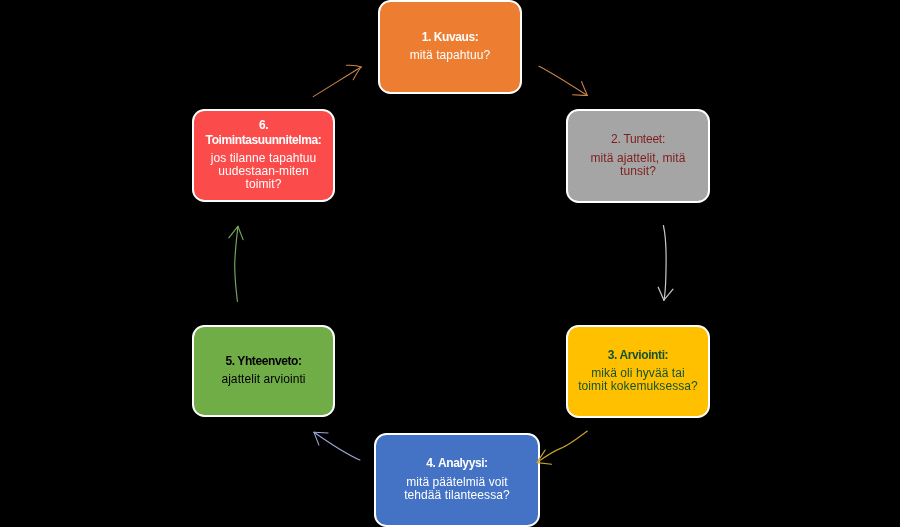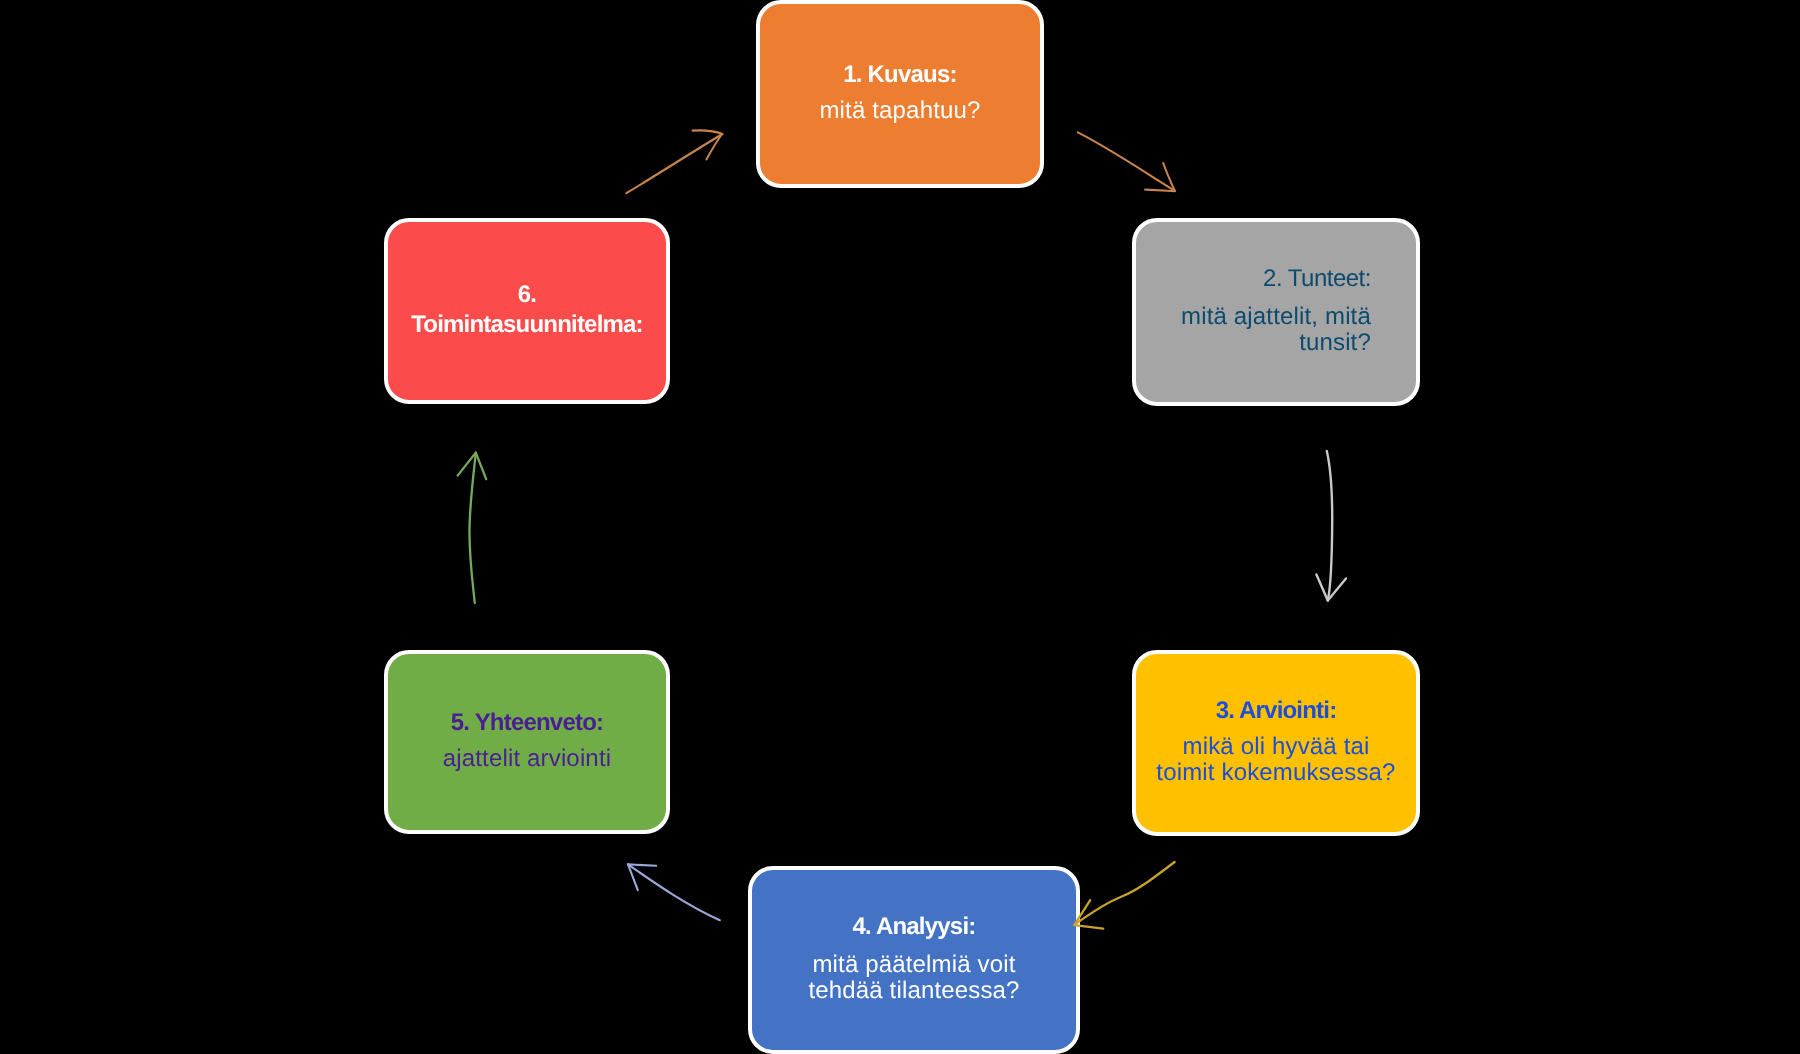--- a/index.html
+++ b/index.html
@@ -22,51 +22,54 @@
 </head>
 <body style="background: rgb(0, 0, 0);">
 
 <div id="canvas" style="background: rgb(0, 0, 0); padding-left: 16px;">
   <div class="node" style="left: 378px; top: 0px; width: 144px; height: 94px; background: rgb(237, 125, 49); border-color: rgb(255, 255, 255); color: rgb(255, 255, 255);">
       <div class="ntxt">
         <div class="ntitle">1. Kuvaus:</div>
         <div class="nbody">mitä tapahtuu?</div>
       </div>
     </div>
-    <div class="node" style="left: 566px; top: 109px; width: 144px; height: 94px; background: rgb(165, 165, 165); border-color: rgb(255, 255, 255); color: #0c4a6e; text-align: right;">
+    <div class="node" style="left: 566px; top: 109px; width: 144px; height: 94px; background: rgb(165, 165, 165); border-color: rgb(255, 255, 255); color: #7f1d1d;">
       <div class="ntxt">
         <div class="ntitle light">2. Tunteet:</div>
         <div class="nbody">mitä ajattelit, mitä
 tunsit?</div>
       </div>
     </div>
-    <div class="node" style="left: 566px; top: 325px; width: 144px; height: 93px; background: rgb(255, 192, 0); border-color: rgb(255, 255, 255); color: #1d4ed8;">
+    <div class="node" style="left: 566px; top: 325px; width: 144px; height: 93px; background: rgb(255, 192, 0); border-color: rgb(255, 255, 255); color: #14532d;">
       <div class="ntxt">
         <div class="ntitle">3. Arviointi:</div>
         <div class="nbody">mikä oli hyvää tai
 toimit kokemuksessa?</div>
       </div>
     </div>
     <div class="node" style="left: 374px; top: 433px; width: 166px; height: 94px; background: rgb(68, 114, 196); border-color: rgb(255, 255, 255); color: rgb(255, 255, 255);">
       <div class="ntxt">
         <div class="ntitle">4. Analyysi:</div>
         <div class="nbody">mitä päätelmiä voit
 tehdää tilanteessa?</div>
       </div>
     </div>
-    <div class="node" style="left: 192px; top: 325px; width: 143px; height: 92px; background: rgb(112, 173, 71); border-color: rgb(255, 255, 255); color: #4c1d95;">
+    <div class="node" style="left: 192px; top: 325px; width: 143px; height: 92px; background: rgb(112, 173, 71); border-color: rgb(255, 255, 255); color: #000000;">
       <div class="ntxt">
         <div class="ntitle">5. Yhteenveto:</div>
         <div class="nbody">ajattelit arviointi</div>
       </div>
     </div>
     <div class="node" style="left: 192px; top: 109px; width: 143px; height: 93px; background: rgb(252, 75, 75); border-color: rgb(255, 255, 255); color: rgb(255, 255, 255);">
       <div class="ntxt">
         <div class="ntitle">6.
 Toimintasuunnitelma:</div>
+        <div class="nbody">jos tilanne tapahtuu
+uudestaan-miten
+toimit?</div>
       </div>
     </div>
     <svg class="arrows" viewBox="0 0 900 527">
       <g stroke="#C98549" stroke-width="1.05" fill="none" stroke-linecap="round">
         <path d="M313.2 96.6 C330 86.4 347.2 75.4 361.2 67.0"></path>
         <path d="M361.2 67.0 C357.0 65.3 351.6 65.0 346.3 65.3"></path>
         <path d="M361.0 67.0 C358.4 70.6 355.6 75.4 353.2 79.7"></path>
       </g>
       <g stroke="#C98549" stroke-width="1.05" fill="none" stroke-linecap="round">
         <path d="M538.9 66.2 C552.5 73 569.5 84 587.4 95.5"></path>

